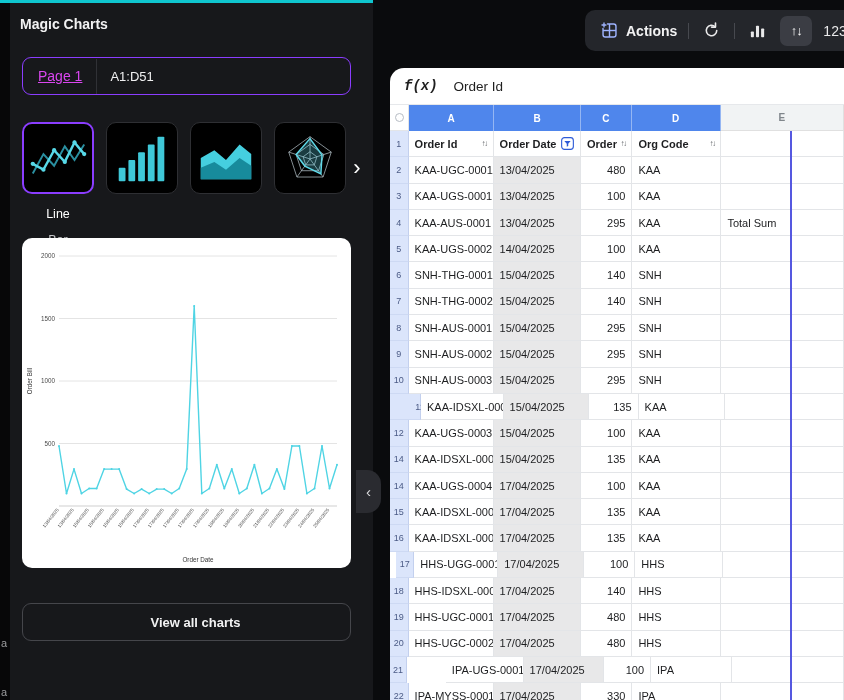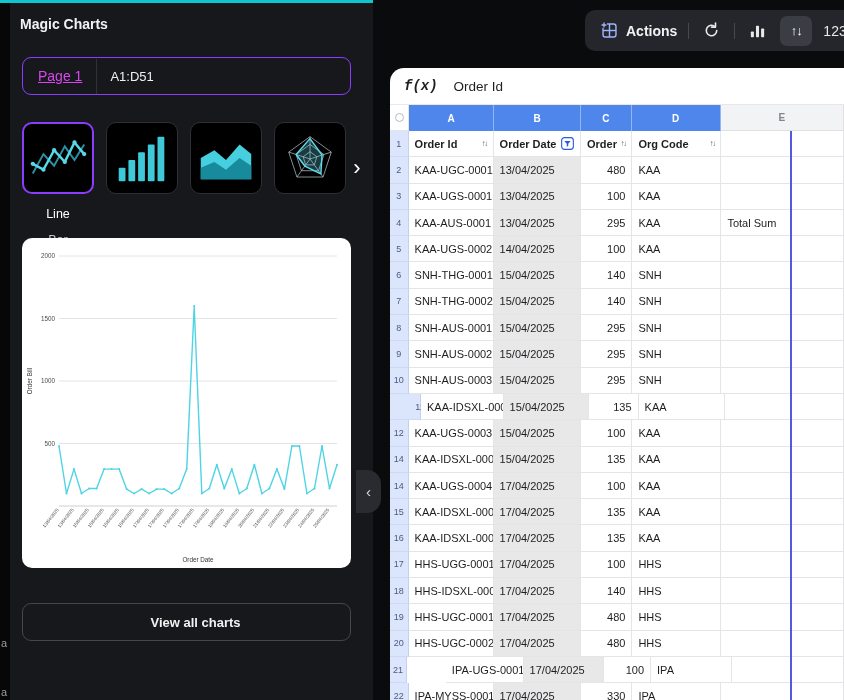--- a/index.html
+++ b/index.html
@@ -434,21 +434,21 @@
         </div>
         <div class="row">
           <div class="rownum" style="width: 23px;">16</div>
           <div class="cell" style="width: 103px;">KAA-IDSXL-0004</div>
           <div class="cell date" style="width: 106px;">17/04/2025</div>
           <div class="cell num" style="width: 61px;">135</div>
           <div class="cell" style="width: 108px;">KAA</div>
           <div class="cell" style="width: 150px;"></div>
         </div>
         <div class="row">
-          <div class="rownum" style="width: 23px;">17</div>
+          <div class="rownum" style="width: 23px; margin-left: 6px;">17</div>
           <div class="cell" style="width: 103px;">HHS-UGG-0001</div>
           <div class="cell date" style="width: 106px;">17/04/2025</div>
           <div class="cell num" style="width: 61px;">100</div>
           <div class="cell" style="width: 108px;">HHS</div>
           <div class="cell" style="width: 150px;"></div>
         </div>
         <div class="row">
           <div class="rownum" style="width: 23px;">18</div>
           <div class="cell" style="width: 103px;">HHS-IDSXL-0001</div>
           <div class="cell date" style="width: 106px;">17/04/2025</div>

